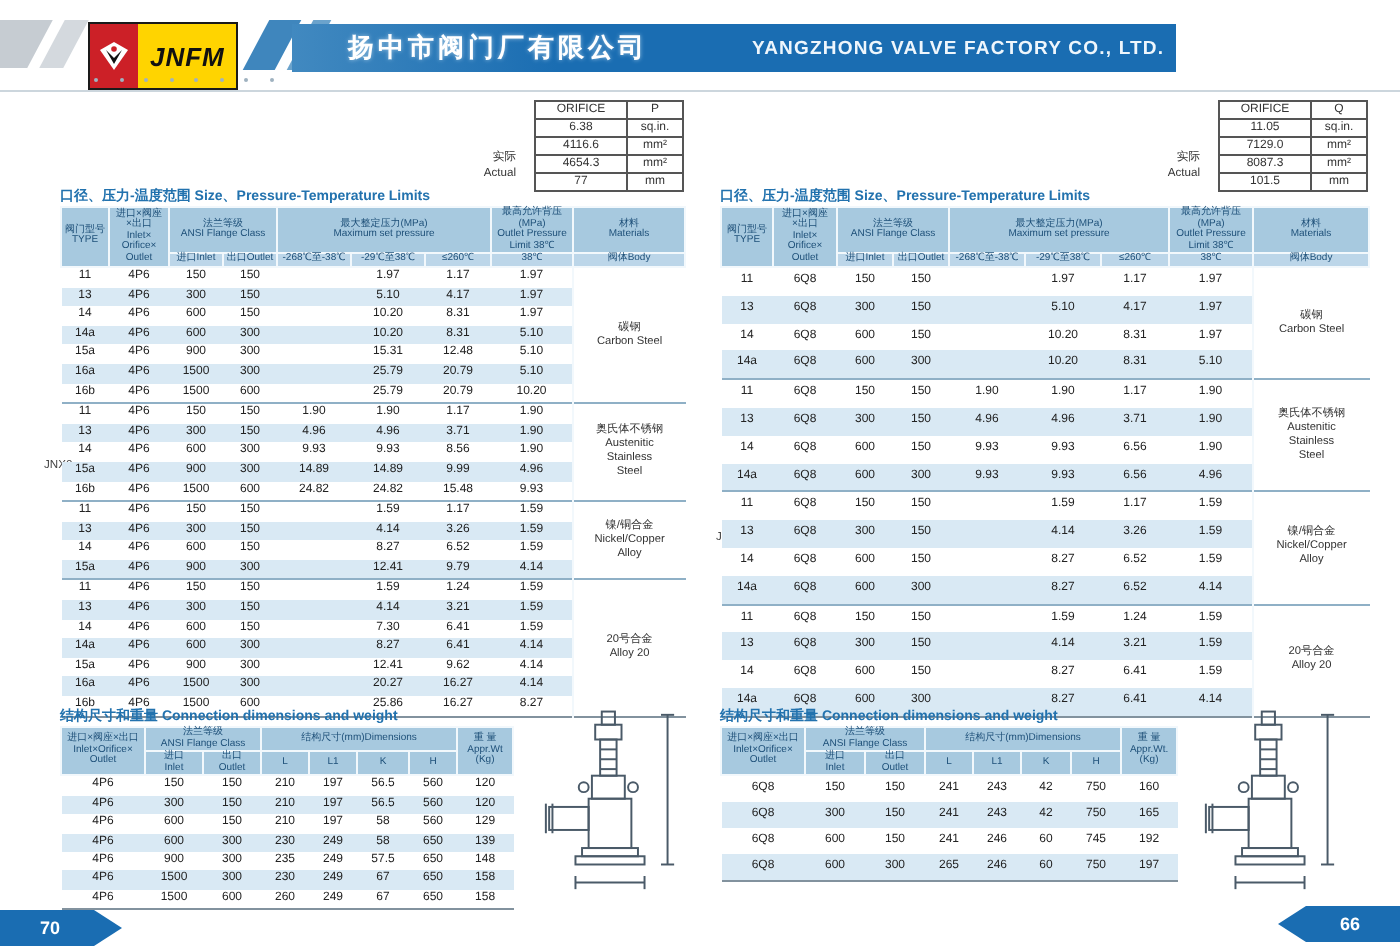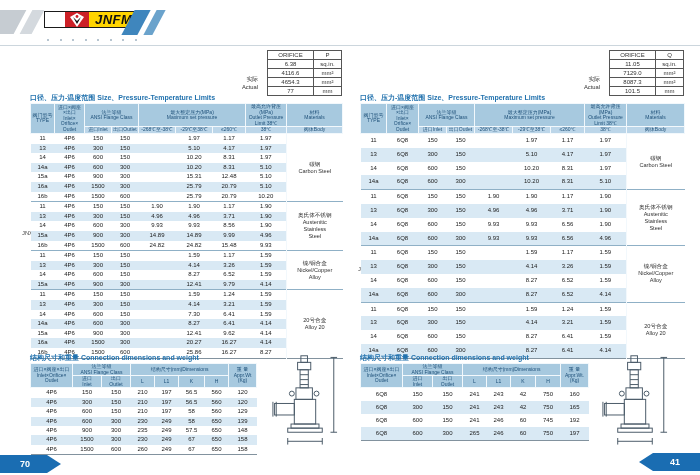--- a/index.html
+++ b/index.html
@@ -3,21 +3,21 @@
 <meta charset="utf-8">
 <style>
   * { margin:0; padding:0; box-sizing:border-box; }
   body { background:#888; font-family:"Liberation Sans", sans-serif; }
   .sheet { position:relative; width:700px; height:475px; background:#ffffff; overflow:hidden; margin:0 auto; }
 
   
   .gray-stripe { position:absolute; top:10px; height:24px; background:#c6ccd2; transform:skewX(-28deg); }
   .gs1 { left:-14px; width:34px; }
   .gs2 { left:26px; width:12px; background:#d4d9de; }
-  .logo { position:absolute; left:44px; top:11px; height:17px; display:flex; align-items:stretch; border:1px solid #1a1a1a;padding-left:20px; }
+  .logo { position:absolute; left:44px; top:11px; height:34px; display:flex; align-items:stretch; border:1px solid #1a1a1a; }
   .logo-emblem { width:24px; background:#cc2027; display:flex; align-items:center; justify-content:center; }
   .logo-text { background:#ffd400; color:#111; font-weight:bold; font-style:italic; font-size:13px; display:flex; align-items:center; padding:0 6px; letter-spacing:0.5px; }
   .blue-stripe { position:absolute; top:10px; height:25px; background:#3f86bd; transform:skewX(-28deg); }
   .bs1 { left:128px; width:16px; }
   .bs2 { left:150px; width:9px; background:#6ba3cc; }
   .banner { position:absolute; left:146px; top:12px; width:442px; height:24px;
             background:linear-gradient(90deg,#4189c0 0%, #1a6db2 30%, #1a6db2 100%);
             display:flex; align-items:center; }
   .company-cn { color:#fff; font-weight:bold; font-size:13px; letter-spacing:2px; margin-left:28px;
                 text-shadow:0 0 2px #9cc4e2; white-space:nowrap; }
@@ -90,20 +90,24 @@
       <svg width="16" height="16" viewBox="0 0 16 16">
         <polygon points="8,1 15,5 8,15 1,5" fill="#ffffff"></polygon>
         <polygon points="4,5 8,9 12,5 8,12" fill="#111111"></polygon>
         <circle cx="8" cy="4.5" r="1.4" fill="#cc2027"></circle>
       </svg>
     </span>
     <span class="logo-text">JNFM</span>
   </div>
   <div class="blue-stripe bs1"></div>
   <div class="blue-stripe bs2"></div>
+  <div class="banner">
+    <span class="company-cn">扬中市阀门厂有限公司</span>
+    <span class="company-en">YANGZHONG VALVE FACTORY CO., LTD.</span>
+  </div>
   <div class="header-rule"></div>
   <div class="logo-dots">
       <i></i>
       <i></i>
       <i></i>
       <i></i>
       <i></i>
       <i></i>
       <i></i>
       <i></i>
@@ -913,15 +917,15 @@
       <line x1="80" y1="6" x2="80" y2="97"></line>
       <line x1="76" y1="6" x2="84" y2="6"></line>
         <line x1="76" y1="97" x2="84" y2="97"></line>
       <line x1="24" y1="108" x2="66" y2="108"></line>
       <line x1="24" y1="104" x2="24" y2="112"></line>
         <line x1="66" y1="104" x2="66" y2="112"></line>
     </svg>
   </section>
 
   <div class="page-tab tab-left">70</div>
-  <div class="page-tab tab-right">41</div>
+  <div class="page-tab tab-right">66</div>
 
 </div>
 
 </body></html>

